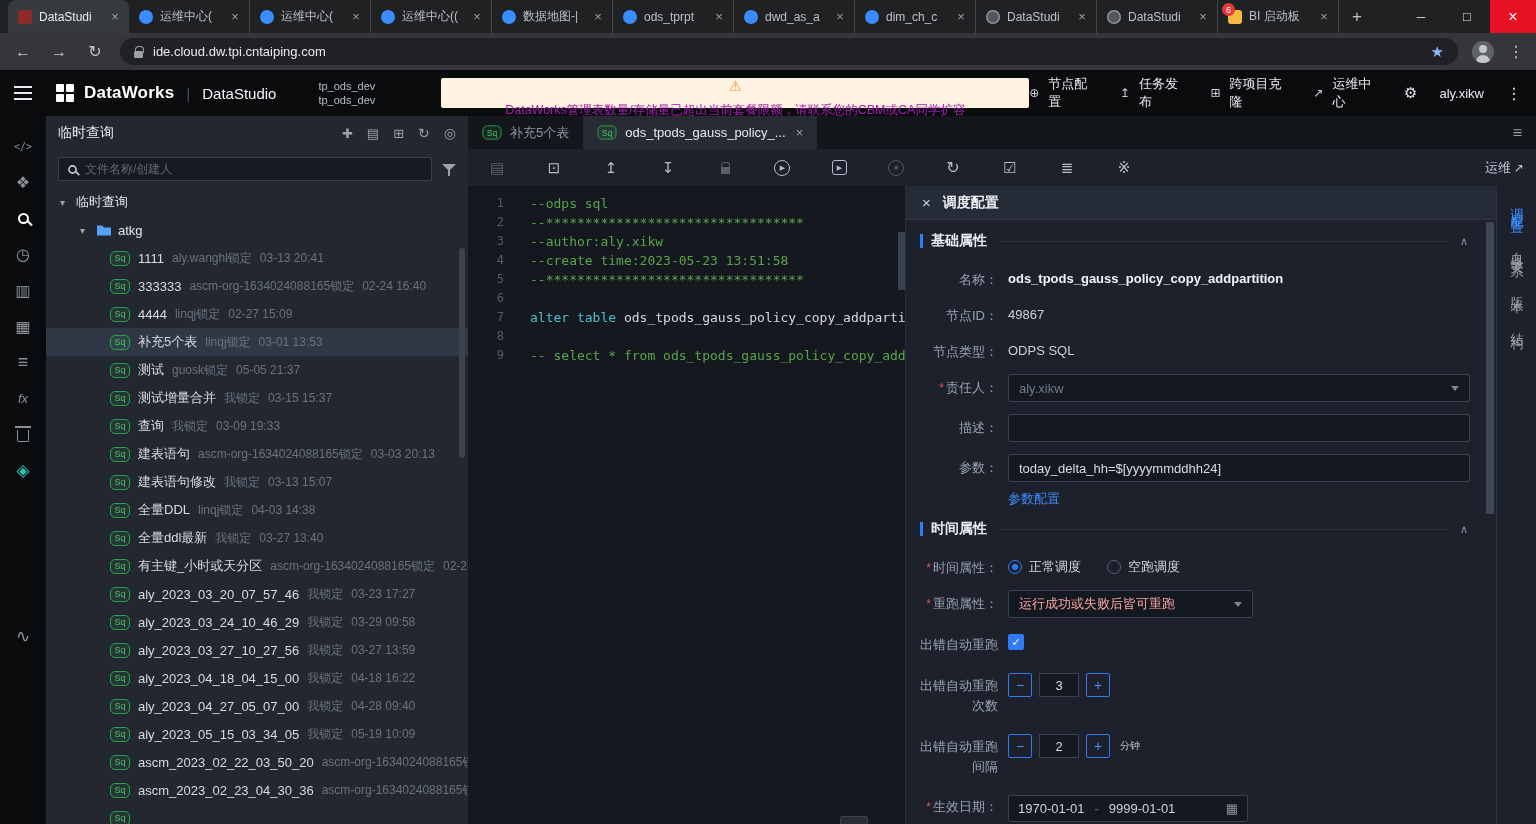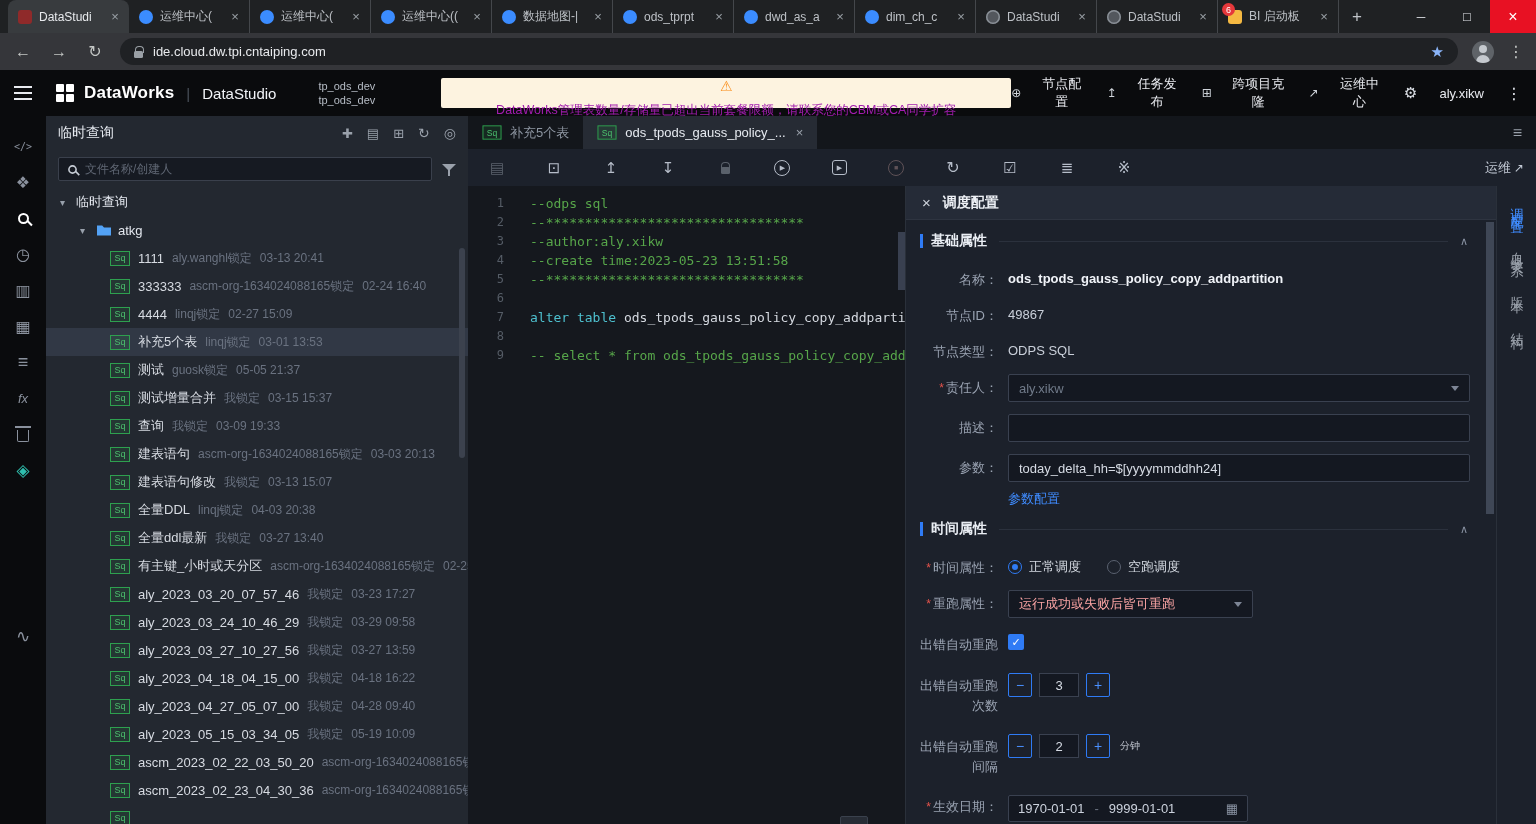--- a/index.html
+++ b/index.html
@@ -60,21 +60,21 @@
   .logo-mark { display:grid; grid-template-columns:8px 8px; grid-template-rows:8px 8px; gap:2px; margin:0 10px 0 10px; }
   .logo-mark i { background:#fff; border-radius:1px; }
   .brand { font-size:17px; font-weight:bold; letter-spacing:.2px; }
   .brand-div { color:#4a505a; margin:0 12px; font-size:15px; }
   .module { font-size:15px; color:#f2f4f8; }
   .workspace { margin-left:42px; font-size:11px; color:#b7bdc6; line-height:14px; }
   .warn-banner { margin-left:66px; width:600px; height:30px; background:#fdf3e0; border-radius:2px;
     display:flex; align-items:center; padding:0 13px; gap:8px; color:#a21caf; font-size:12.5px;flex-direction:column; }
   .warn-ic::before { content:"⚠"; color:#fa8c16; font-size:14px; }
   .hdr-actions { margin-left:auto; display:flex; align-items:center; gap:22px; font-size:13px; color:#e8eaef; padding-right:14px; }
-  .hdr-act { display:flex; align-items:center; gap:18px;text-align:center; }
+  .hdr-act { display:flex; align-items:center; gap:9px; }
   .hdr-act .g { color:#cfd4da; font-size:12px; }
   .g-node::before { content:"⊕"; }
   .g-publish::before { content:"↥"; }
   .g-clone::before { content:"⊞"; }
   .g-ops::before { content:"↗"; }
   .tools-ic::before { content:"⚙"; font-size:15px; color:#dfe3e9; }
   .hdr-dots::before { content:"⋮"; font-size:16px; color:#dfe3e9; }
 
   
   .app-body { display:flex; height:808px; }
@@ -128,21 +128,21 @@
   .tree { flex:1; overflow:hidden; position:relative; }
   .tree-row { height:28px; display:flex; align-items:center; gap:6px; font-size:13px; color:#e3e7ee;
     white-space:nowrap; overflow:hidden; }
   .tr-root { padding-left:14px; }
   .tr-folder { padding-left:34px; }
   .caret { color:#98a0ab; font-size:10px; width:10px; flex-shrink:0; }
   .caret::before { content:"▾"; }
   .tree-item { height:28px; display:flex; align-items:center; gap:8px; padding-left:64px;
     white-space:nowrap; overflow:hidden; font-size:13px; color:#d7dbe2; }
   .tree-item.selected { background:#313845; }
-  .sq { width:20px; height:15px; border:1px solid #2ea04f; border-radius:0; color:#4cc06e; font-size:9px;
+  .sq { width:20px; height:15px; border:1px solid #2ea04f; border-radius:5px; color:#4cc06e; font-size:9px;
     display:flex; align-items:center; justify-content:center; background:rgba(46,160,79,.13); flex-shrink:0; }
   .ti-meta { color:#6a7280; font-size:12px; }
   .tree-scroll { position:absolute; right:3px; top:60px; width:6px; height:210px; background:#3c424e; border-radius:3px; }
 
   
   .right-region { flex:1; display:flex; flex-direction:column; min-width:0; }
   .etabstrip { height:33px; background:#13161b; display:flex; align-items:stretch; }
   .etab { display:flex; align-items:center; gap:8px; padding:0 14px; font-size:13px; color:#8d95a1; }
   .etab.active { background:#262b34; color:#e6eaf0; }
   .etab .sq { transform:scale(.95); }
@@ -496,21 +496,21 @@
         <div class="tree-item">
           <span class="sq">Sq</span>
           <span class="ti-name">建表语句修改</span>
           <span class="ti-meta">我锁定</span>
           <span class="ti-meta">03-13 15:07</span>
         </div>
         <div class="tree-item">
           <span class="sq">Sq</span>
           <span class="ti-name">全量DDL</span>
           <span class="ti-meta">linqj锁定</span>
-          <span class="ti-meta">04-03 20:38</span>
+          <span class="ti-meta">04-03 14:38</span>
         </div>
         <div class="tree-item">
           <span class="sq">Sq</span>
           <span class="ti-name">全量ddl最新</span>
           <span class="ti-meta">我锁定</span>
           <span class="ti-meta">03-27 13:40</span>
         </div>
         <div class="tree-item">
           <span class="sq">Sq</span>
           <span class="ti-name">有主键_小时或天分区</span>

